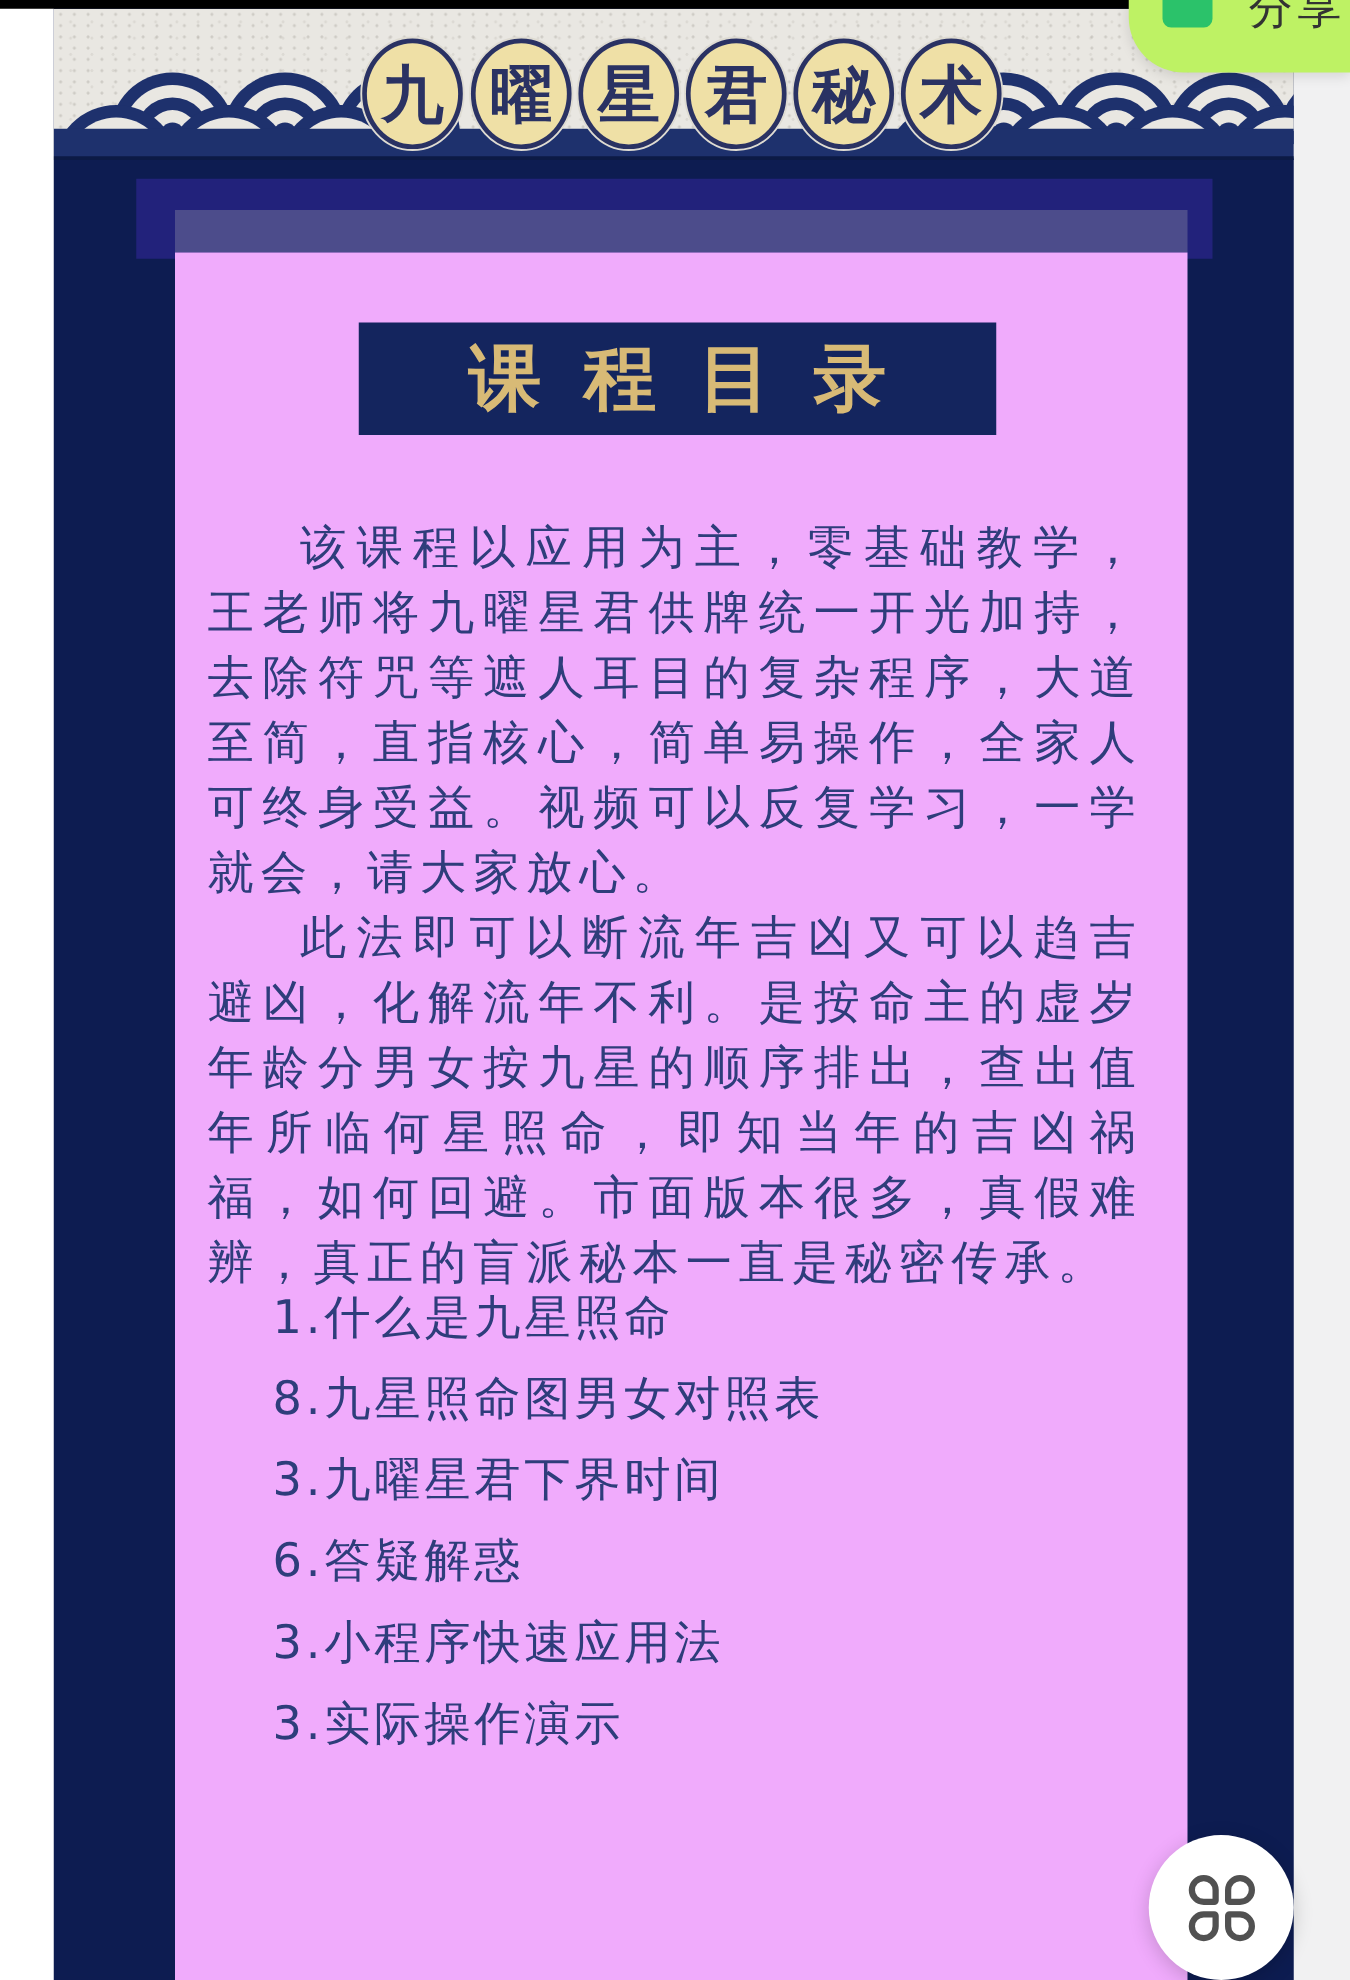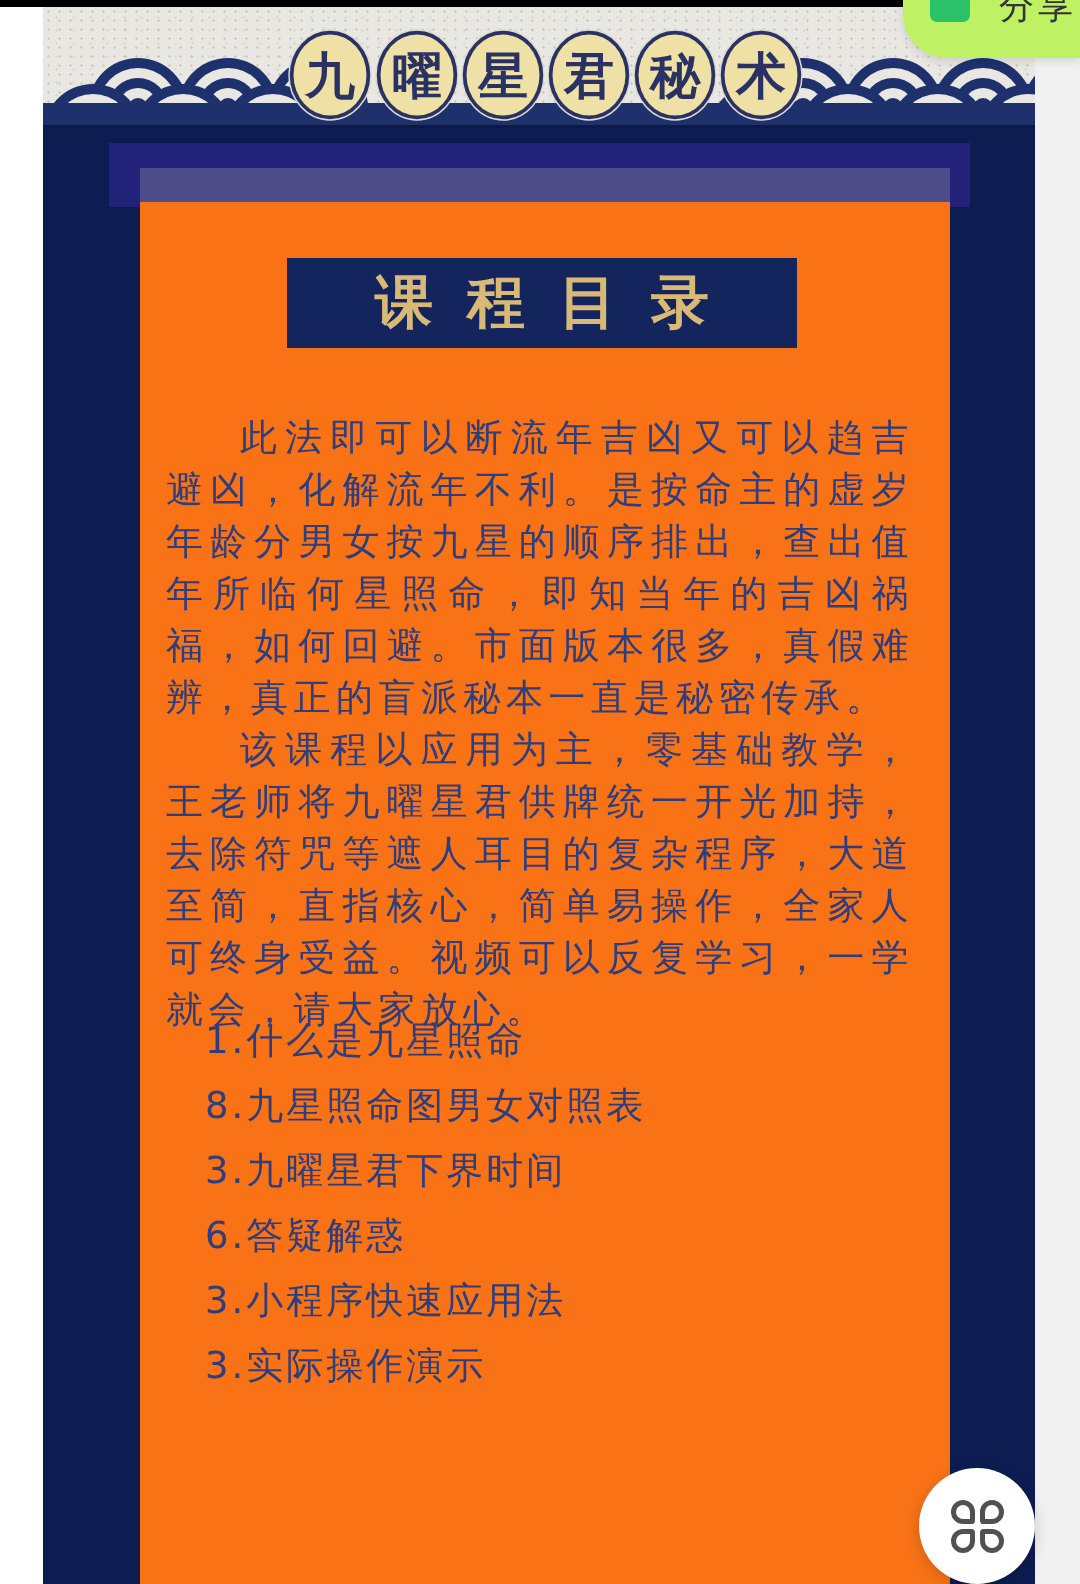--- a/index.html
+++ b/index.html
@@ -14,32 +14,32 @@
     background-color:#e9e7e2;
     background-image:
       radial-gradient(circle, rgba(110,105,95,.22) 1px, transparent 1.4px),
       radial-gradient(circle, rgba(150,145,135,.16) 1px, transparent 1.4px);
     background-size:11px 9px,17px 13px;background-position:0 0,5px 4px;}
   .paper-band svg{display:block;}
 
   .frame-rect{position:absolute;left:66px;top:143px;width:861px;height:64px;background:#22227b;}
   .slate-strip{position:absolute;left:97px;top:168px;width:810px;height:34px;background:#4c4c8b;}
 
-  .card{position:absolute;left:97px;top:202px;width:810px;height:1382px;background:#f97316;}
+  .card{position:absolute;left:97px;top:202px;width:810px;height:1382px;background:#f0abfc;}
 
   .title-box{position:absolute;left:147px;top:56px;width:510px;height:90px;background:#14255e;
     display:flex;align-items:center;justify-content:center;}
   .title-box span{color:#d8ba76;font-size:58px;font-weight:bold;letter-spacing:34px;margin-right:-34px;white-space:nowrap;}
 
   .intro{position:absolute;left:0;top:210px;width:810px;box-sizing:border-box;padding:0 36px 0 26px;}
   .intro p{margin:0;color:#2e3d7b;font-size:37px;line-height:52px;letter-spacing:5.5px;
     text-align:justify;text-indent:2em;}
 
   .course-list{position:absolute;left:0;top:806px;width:928px;box-sizing:border-box;
-    margin:0;padding:0 20px 0 65px;list-style:none;}
+    margin:13px;padding:0 20px 0 65px;list-style:none;}
   .course-list li{color:#2e3d7b;font-size:37px;line-height:65px;letter-spacing:3px;white-space:nowrap;}
 
   .share-toast{position:absolute;left:903px;top:0;width:177px;height:58px;background:#bef264;
     border-radius:0 0 0 44px;box-shadow:0 3px 10px rgba(0,0,0,.12);overflow:hidden;z-index:10;}
   .green-icon{position:absolute;left:27px;top:-7px;width:40px;height:29px;background:#2bc26a;border-radius:7px;}
   .share-label{position:absolute;left:96px;top:-17px;font-size:35px;color:#333;font-weight:500;letter-spacing:4px;white-space:nowrap;}
 
   .float-btn{position:absolute;left:919px;top:1468px;width:116px;height:116px;border-radius:50%;
     background:#ffffff;box-shadow:0 4px 16px rgba(0,0,0,.18);z-index:10;
     display:flex;align-items:center;justify-content:center;}
@@ -127,22 +127,22 @@
     <div class="frame-rect"></div>
     <div class="slate-strip"></div>
 
     <div class="card">
 
       <div class="title-box">
         <span>课程目录</span>
       </div>
 
       <div class="intro">
+        <p>该课程以应用为主，零基础教学，王老师将九曜星君供牌统一开光加持，去除符咒等遮人耳目的复杂程序，大道至简，直指核心，简单易操作，全家人可终身受益。视频可以反复学习，一学就会，请大家放心。</p>
         <p>此法即可以断流年吉凶又可以趋吉避凶，化解流年不利。是按命主的虚岁年龄分男女按九星的顺序排出，查出值年所临何星照命，即知当年的吉凶祸福，如何回避。市面版本很多，真假难辨，真正的盲派秘本一直是秘密传承。</p>
-        <p>该课程以应用为主，零基础教学，王老师将九曜星君供牌统一开光加持，去除符咒等遮人耳目的复杂程序，大道至简，直指核心，简单易操作，全家人可终身受益。视频可以反复学习，一学就会，请大家放心。</p>
       </div>
 
       <ul class="course-list">
         <li>1.什么是九星照命</li>
         <li>8.九星照命图男女对照表</li>
         <li>3.九曜星君下界时间</li>
         <li>6.答疑解惑</li>
         <li>3.小程序快速应用法</li>
         <li>3.实际操作演示</li>
       </ul>

